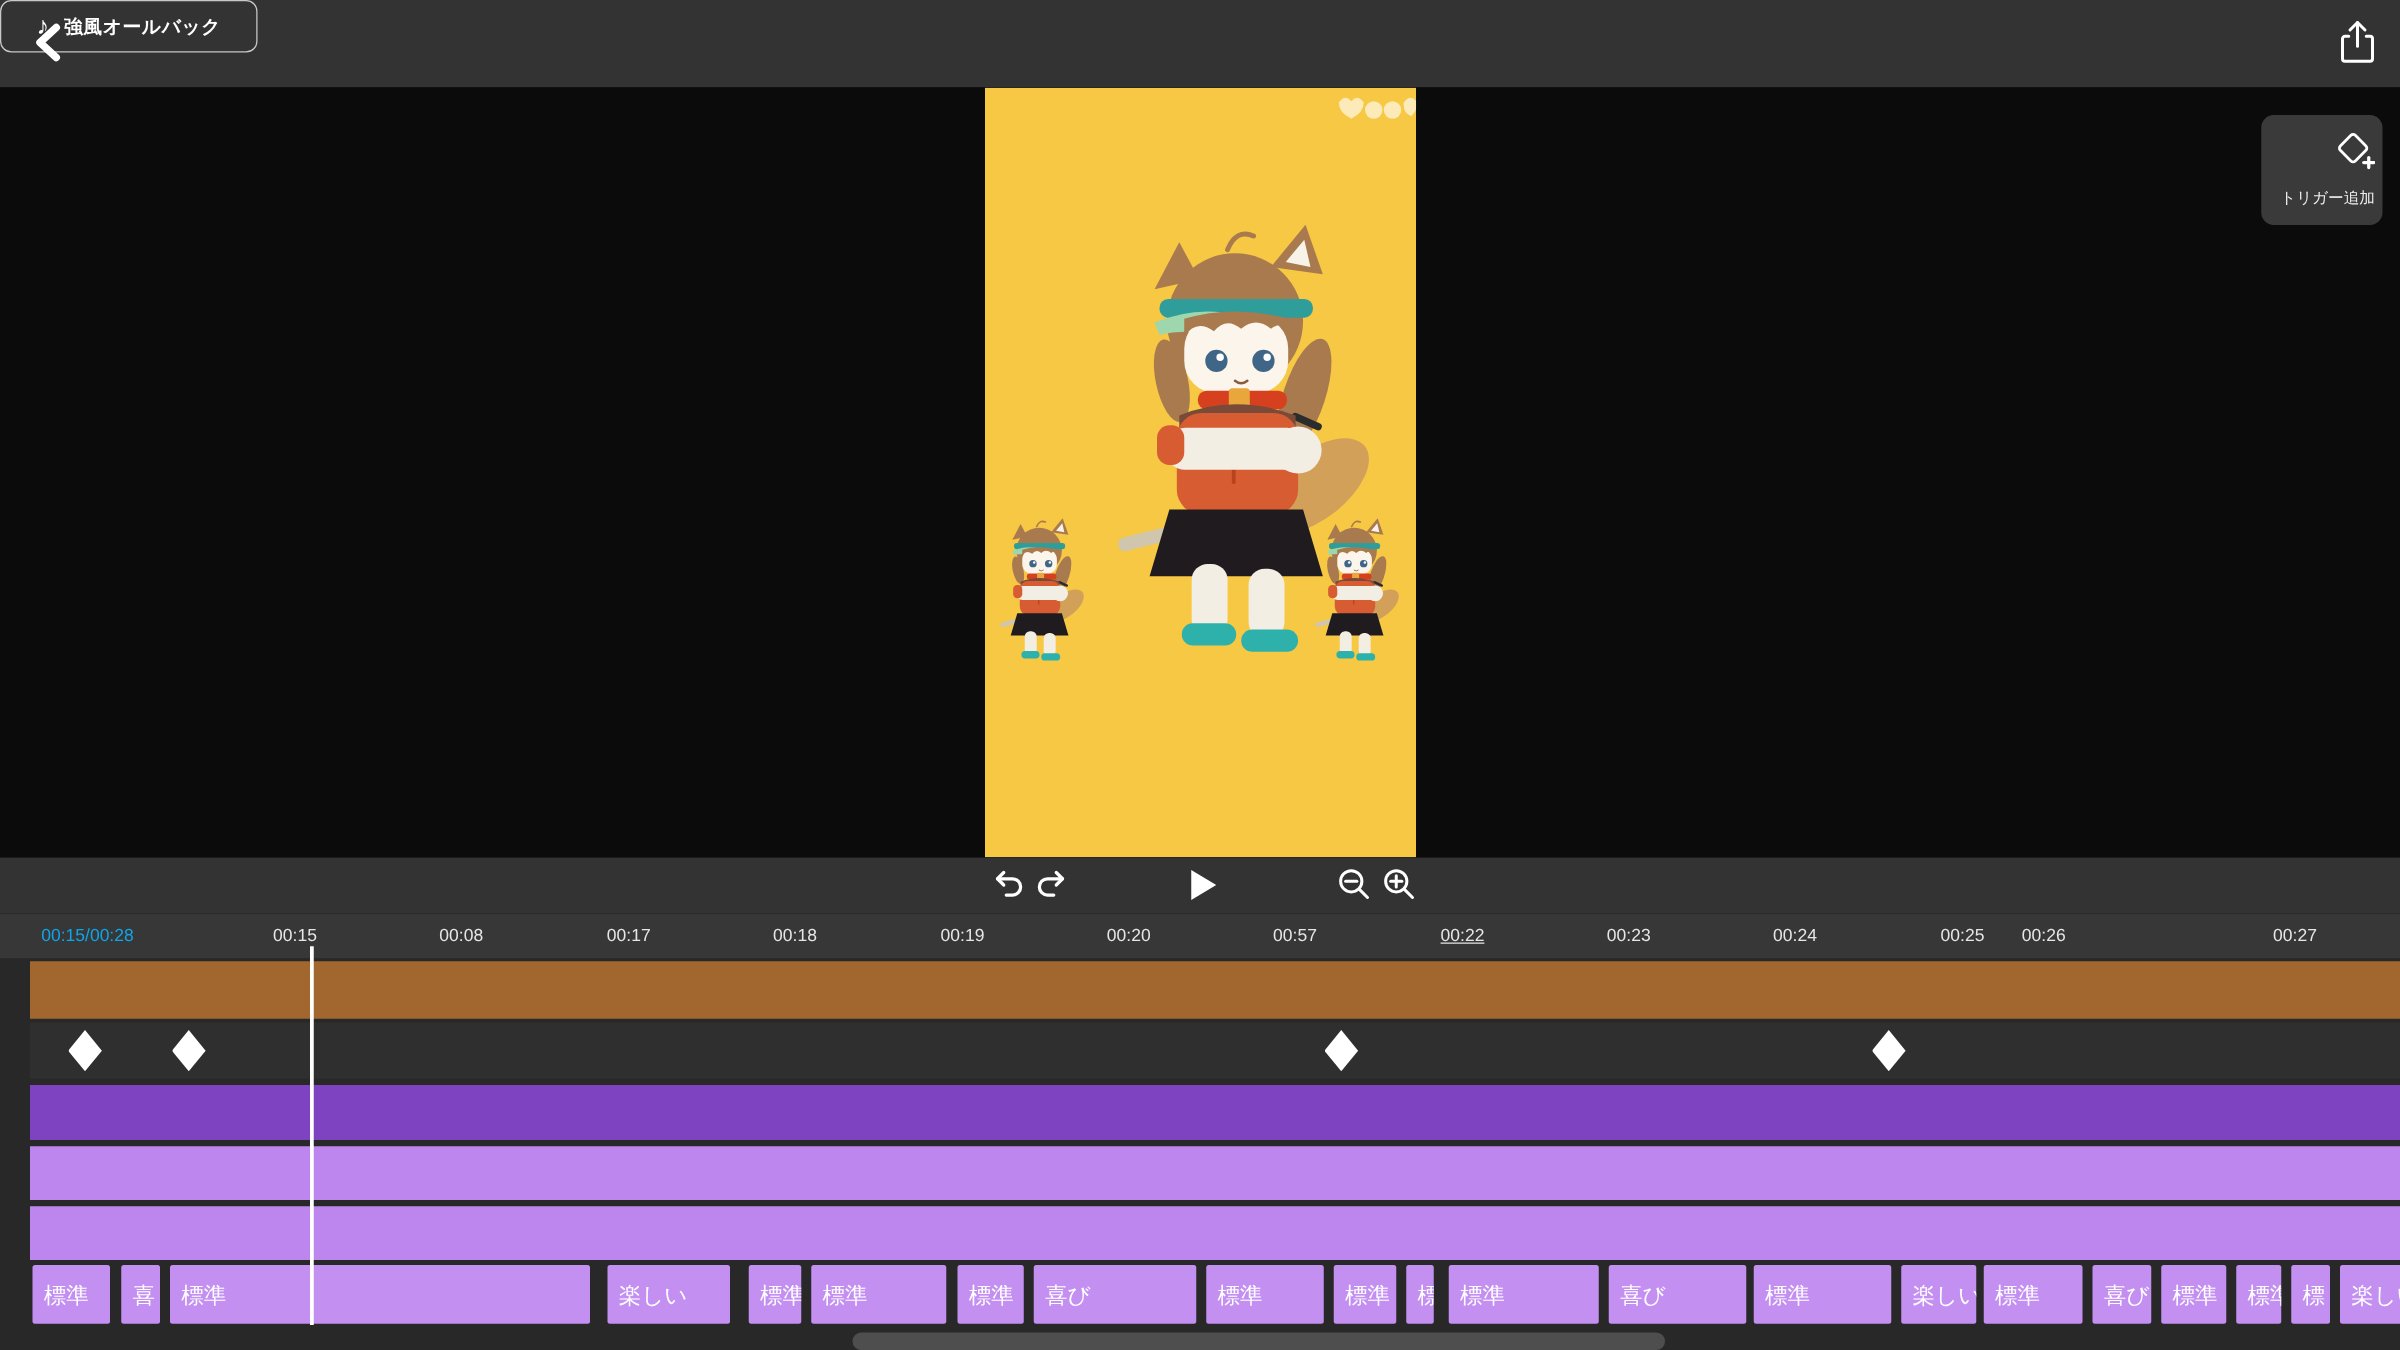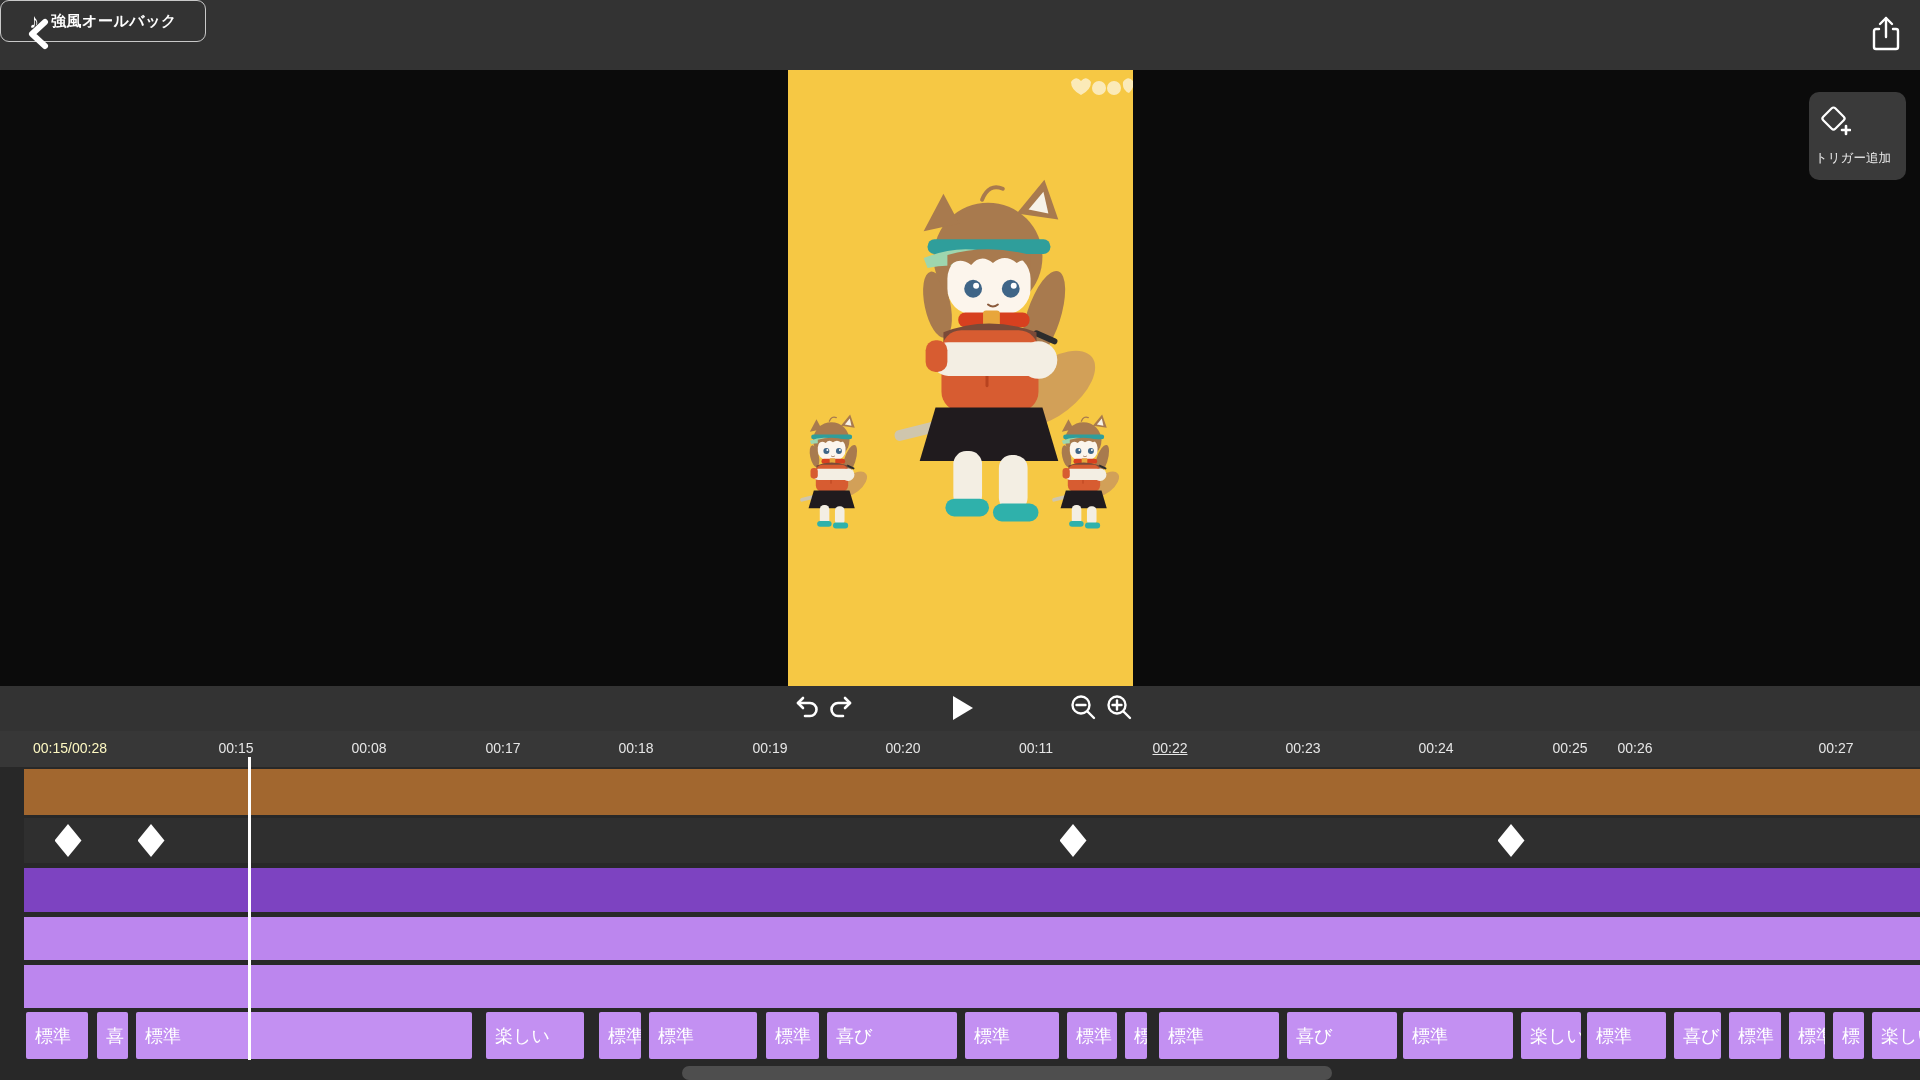--- a/index.html
+++ b/index.html
@@ -18,32 +18,32 @@
              justify-content:center;gap:12px;cursor:pointer;}
   .title-btn .note{font-size:20px;color:#fff;line-height:1;}
   .title-btn .label{font-size:15px;color:#fff;letter-spacing:.5px;font-weight:bold;}
 
   
   .stage{position:absolute;left:0;top:70px;width:1920px;height:616px;background:#0b0b0b;}
   .preview{position:absolute;left:788px;top:0;width:345px;height:616px;overflow:hidden;}
   .preview svg{display:block;}
 
   .trigger-btn{position:absolute;left:1809px;top:22px;width:97px;height:88px;background:#3a3a3a;
-               border:none;border-radius:10px;display:flex;flex-direction:column;align-items:flex-start;
+               border:none;border-radius:10px;display:flex;flex-direction:column;align-items:flex-end;
                justify-content:center;gap:7px;cursor:pointer;}
   .trigger-btn .tlabel{font-size:12.5px;color:#ececec;}
 
   
   .transport{position:absolute;left:0;top:686px;width:1920px;height:45px;background:#333333;}
   .tbtn{position:absolute;top:5px;width:34px;height:36px;}
 
   
   .ruler{position:absolute;left:0;top:731px;width:1920px;height:36px;background:#373737;cursor:pointer;}
   .rlabel{position:absolute;top:9px;transform:translateX(-50%);font-size:14px;color:#e6e6e6;white-space:nowrap;margin-left:15px;}
-  .time-display{position:absolute;left:33px;top:9px;font-size:14px;color:#fef9c3;white-space:nowrap;}
+  .time-display{position:absolute;left:33px;top:9px;font-size:14px;color:#0ea5e9;white-space:nowrap;}
 
   .tracks{position:absolute;left:0;top:0;width:1920px;height:1080px;pointer-events:none;margin-left:24px;}
   .track{position:absolute;left:0;width:1920px;pointer-events:auto;cursor:pointer;}
 
   .kf{position:absolute;width:27px;height:33px;background:#fff;
       clip-path:polygon(50% 0,100% 50%,50% 100%,0 50%);cursor:pointer;pointer-events:auto;}
 
   .clip{position:absolute;border-radius:2px;display:flex;align-items:center;
         overflow:hidden;cursor:pointer;pointer-events:auto;}
   .clip span{font-size:18px;color:#fff;padding-left:9px;white-space:nowrap;}
@@ -236,21 +236,21 @@
 
   <div class="ruler">
     <span class="time-display">00:15/00:28</span>
 
   <div class="rlabel" style="left: 221px;">00:15</div>
       <div class="rlabel" style="left: 354px;">00:08</div>
       <div class="rlabel" style="left: 488px;">00:17</div>
       <div class="rlabel" style="left: 621px;">00:18</div>
       <div class="rlabel" style="left: 755px;">00:19</div>
       <div class="rlabel" style="left: 888px;">00:20</div>
-      <div class="rlabel" style="left: 1021px;">00:11</div>
+      <div class="rlabel" style="left: 1021px;">00:57</div>
       <div class="rlabel" style="left: 1155px; text-decoration: underline;">00:22</div>
       <div class="rlabel" style="left: 1288px;">00:23</div>
       <div class="rlabel" style="left: 1421px;">00:24</div>
       <div class="rlabel" style="left: 1555px;">00:25</div>
       <div class="rlabel" style="left: 1620px; text-align: right;">00:26</div>
       <div class="rlabel" style="left: 1821px;">00:27</div>
     </div>
 
   <div class="tracks" id="tracks-layer">
 

